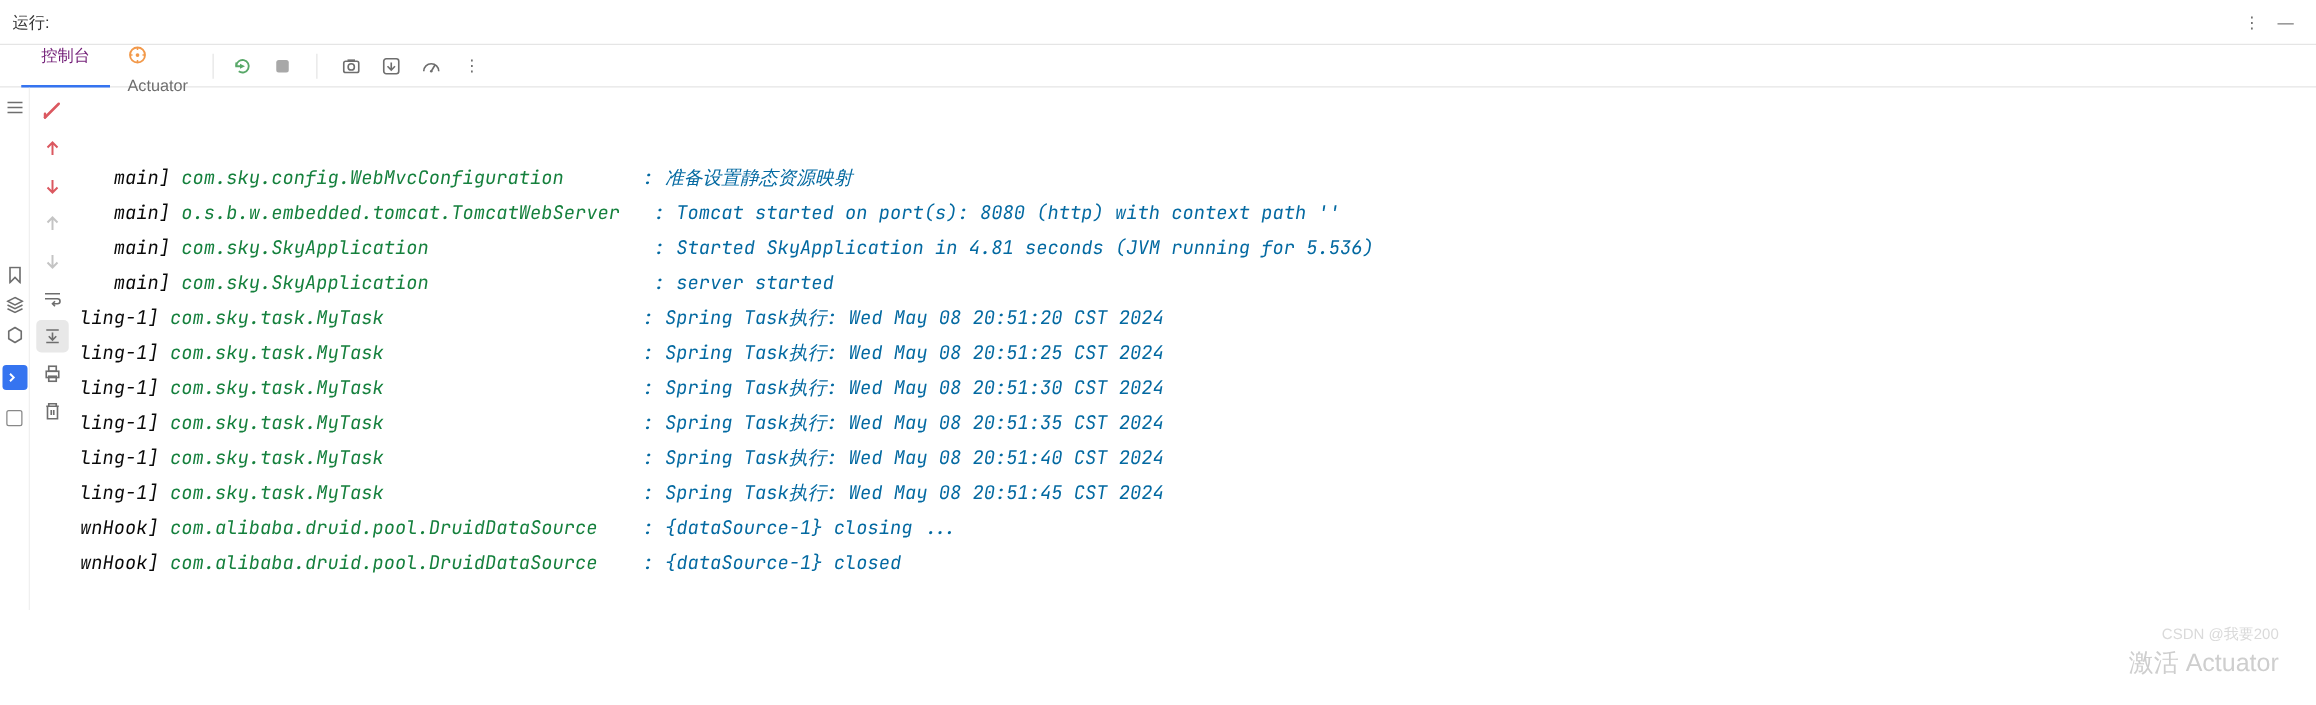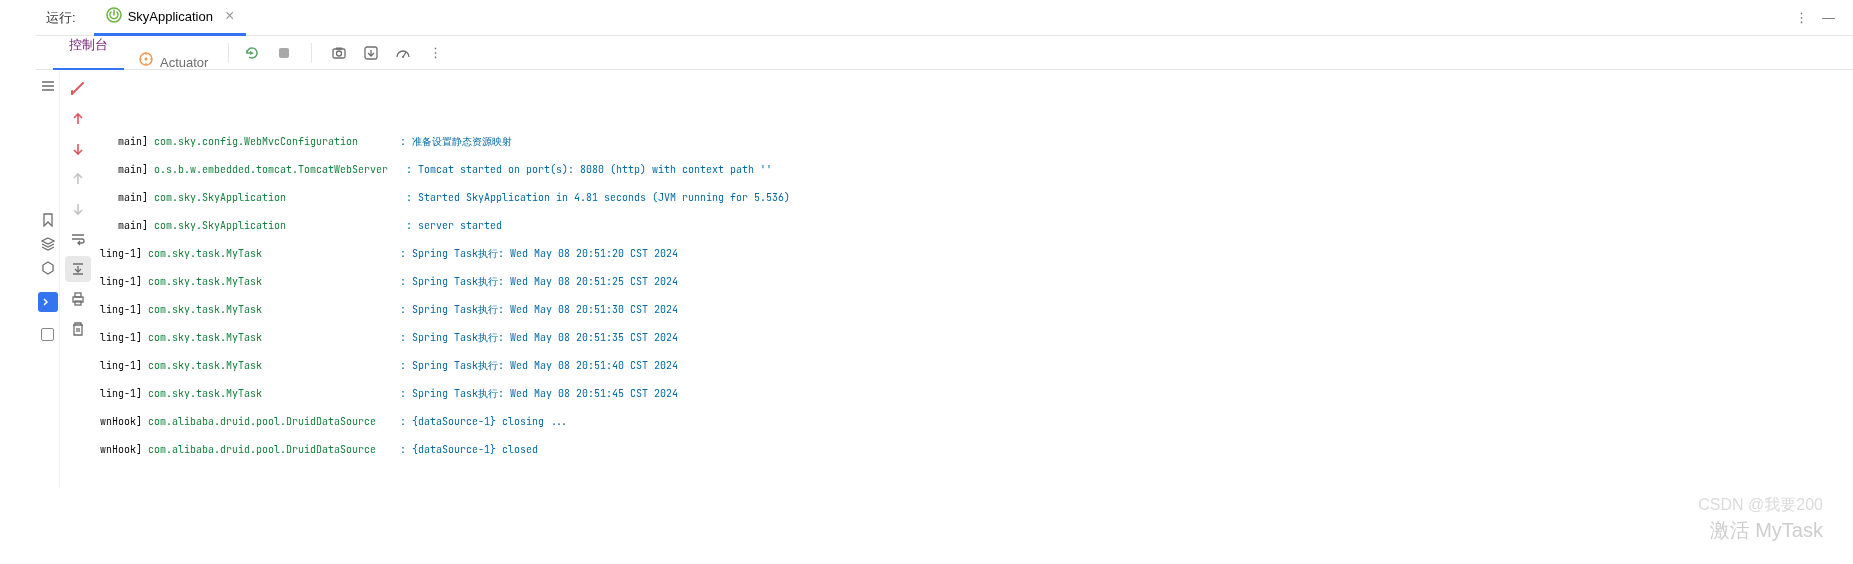--- a/index.html
+++ b/index.html
@@ -12,21 +12,20 @@
       background: #fff;
       font-size: 13px;
       color: #000;
       overflow: hidden;
     }
     .container {
       display: flex;
       flex-direction: column;
       height: 488px;
       width: 1853px;
-      padding-left: 36px;
     }
     .top-bar {
       display: flex;
       align-items: center;
       height: 36px;
       border-bottom: 1px solid #e5e5e5;
       padding-left: 10px;
     }
     .top-label {
       font-size: 13px;
@@ -79,24 +78,25 @@
       align-items: flex-start;
       color: #701a75;
       border-bottom: 2px solid #3574f0;
       cursor: pointer;
       margin-left: 17px;
     }
     .actuator-tab {
       padding: 0 14px;
       height: 34px;
       display: flex;
-      align-items: flex-end;
+      align-items: flex-start;
       gap: 6px;
       color: #6e6e6e;
       cursor: pointer;
+      flex-direction: column;
     }
     .actuator-icon {
       color: #f2994a;
     }
     .toolbar-divider {
       width: 1px;
       height: 20px;
       background: #e5e5e5;
       margin: 0 6px;
     }
@@ -169,26 +169,27 @@
     }
     .second-icon.up-red {
       color: #db5860;
     }
     .second-icon.highlighted {
       background: #e8e8e8;
     }
     .console-content {
       flex: 1;
       font-family: "JetBrains Mono", "Consolas", "Courier New", monospace;
-      font-size: 10px;
+      font-size: 15px;
       line-height: 28px;
       padding: 2px 4px;
       overflow: hidden;
       white-space: pre;
       color: #080808;
+      font-style: italic;
     }
     .log-line {
       display: flex;
     }
     .log-thread {
       color: #080808;
     }
     .log-class {
       color: #15803d;
     }
@@ -201,42 +202,31 @@
       bottom: 20px;
       color: #cecece;
       font-size: 20px;
       pointer-events: none;
     }
     .watermark2 {
       position: absolute;
       right: 30px;
       bottom: 48px;
       color: #dadada;
-      font-size: 16px;
+      font-size: 12px;
       pointer-events: none;
       margin-top: 16px;
     }
   </style>
 </head>
 <body>
 
 <div class="container">
   <div class="top-bar">
     <span class="top-label">运行:</span>
-    <div class="tab">
-      <span class="tab-icon">
-        <svg viewBox="0 0 16 16">
-            <circle cx="8" cy="8" r="7" fill="none" stroke="#6db33f" stroke-width="1.5"></circle>
-            <path d="M8 3 L8 8" stroke="#6db33f" stroke-width="1.5" stroke-linecap="round"></path>
-            <path d="M5 5 A4 4 0 1 0 11 5" fill="none" stroke="#6db33f" stroke-width="1.5" stroke-linecap="round"></path>
-          </svg>
-      </span>
-      <span class="tab-label">SkyApplication</span>
-      <span class="tab-close">×</span>
-    </div>
     <div class="top-right">
       <span class="top-right-icon">⋮</span>
       <span class="top-right-icon">—</span>
     </div>
   </div>
 
   <div class="toolbar">
     <div class="console-tab">
       <span>控制台</span>
     </div>
@@ -371,13 +361,13 @@
           </svg>
       </span>
     </div>
 
     <div class="console-content" id="console-lines">
     <div class="log-line"><span class="log-thread">   main] </span><span class="log-class">com.sky.config.WebMvcConfiguration      </span><span class="log-msg"> : 准备设置静态资源映射</span></div><div class="log-line"><span class="log-thread">   main] </span><span class="log-class">o.s.b.w.embedded.tomcat.TomcatWebServer  </span><span class="log-msg"> : Tomcat started on port(s): 8080 (http) with context path ''</span></div><div class="log-line"><span class="log-thread">   main] </span><span class="log-class">com.sky.SkyApplication                   </span><span class="log-msg"> : Started SkyApplication in 4.81 seconds (JVM running for 5.536)</span></div><div class="log-line"><span class="log-thread">   main] </span><span class="log-class">com.sky.SkyApplication                   </span><span class="log-msg"> : server started</span></div><div class="log-line"><span class="log-thread">ling-1] </span><span class="log-class">com.sky.task.MyTask                      </span><span class="log-msg"> : Spring Task执行: Wed May 08 20:51:20 CST 2024</span></div><div class="log-line"><span class="log-thread">ling-1] </span><span class="log-class">com.sky.task.MyTask                      </span><span class="log-msg"> : Spring Task执行: Wed May 08 20:51:25 CST 2024</span></div><div class="log-line"><span class="log-thread">ling-1] </span><span class="log-class">com.sky.task.MyTask                      </span><span class="log-msg"> : Spring Task执行: Wed May 08 20:51:30 CST 2024</span></div><div class="log-line"><span class="log-thread">ling-1] </span><span class="log-class">com.sky.task.MyTask                      </span><span class="log-msg"> : Spring Task执行: Wed May 08 20:51:35 CST 2024</span></div><div class="log-line"><span class="log-thread">ling-1] </span><span class="log-class">com.sky.task.MyTask                      </span><span class="log-msg"> : Spring Task执行: Wed May 08 20:51:40 CST 2024</span></div><div class="log-line"><span class="log-thread">ling-1] </span><span class="log-class">com.sky.task.MyTask                      </span><span class="log-msg"> : Spring Task执行: Wed May 08 20:51:45 CST 2024</span></div><div class="log-line"><span class="log-thread">wnHook] </span><span class="log-class">com.alibaba.druid.pool.DruidDataSource   </span><span class="log-msg"> : {dataSource-1} closing ...</span></div><div class="log-line"><span class="log-thread">wnHook] </span><span class="log-class">com.alibaba.druid.pool.DruidDataSource   </span><span class="log-msg"> : {dataSource-1} closed</span></div></div>
   </div>
 </div>
 
 <div class="watermark2">CSDN @我要200</div>
-<div class="watermark">激活 MyTask</div>
+<div class="watermark">激活 Actuator</div>
 
 </body></html>

